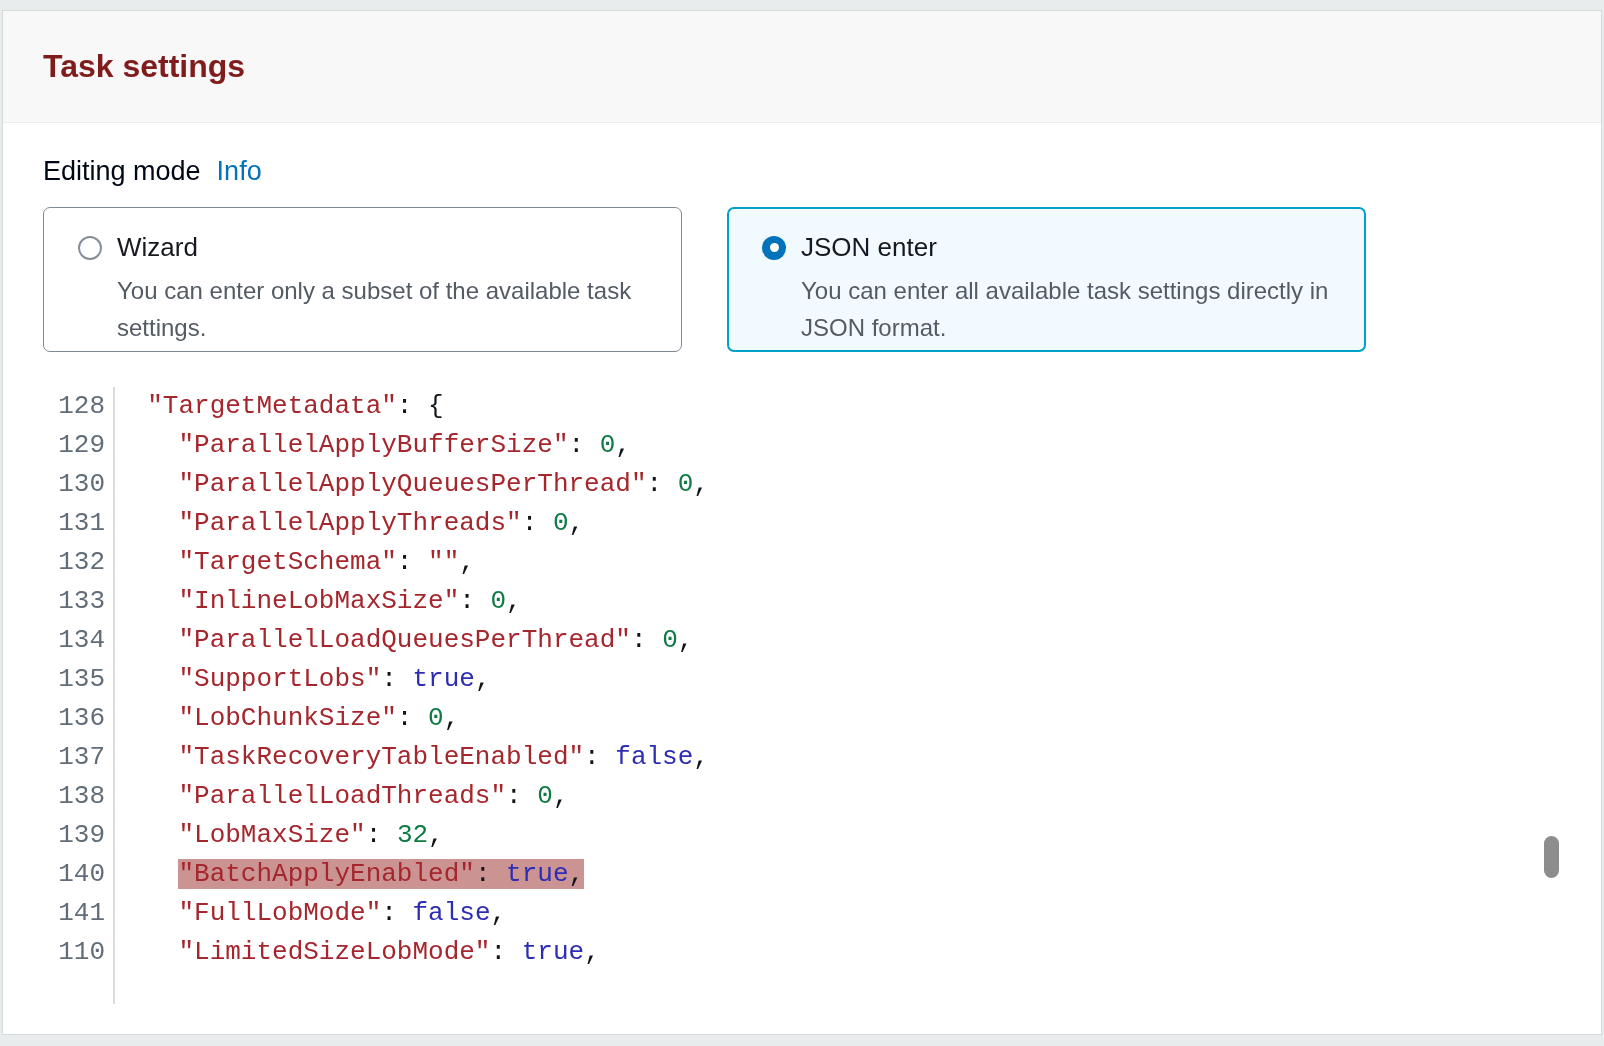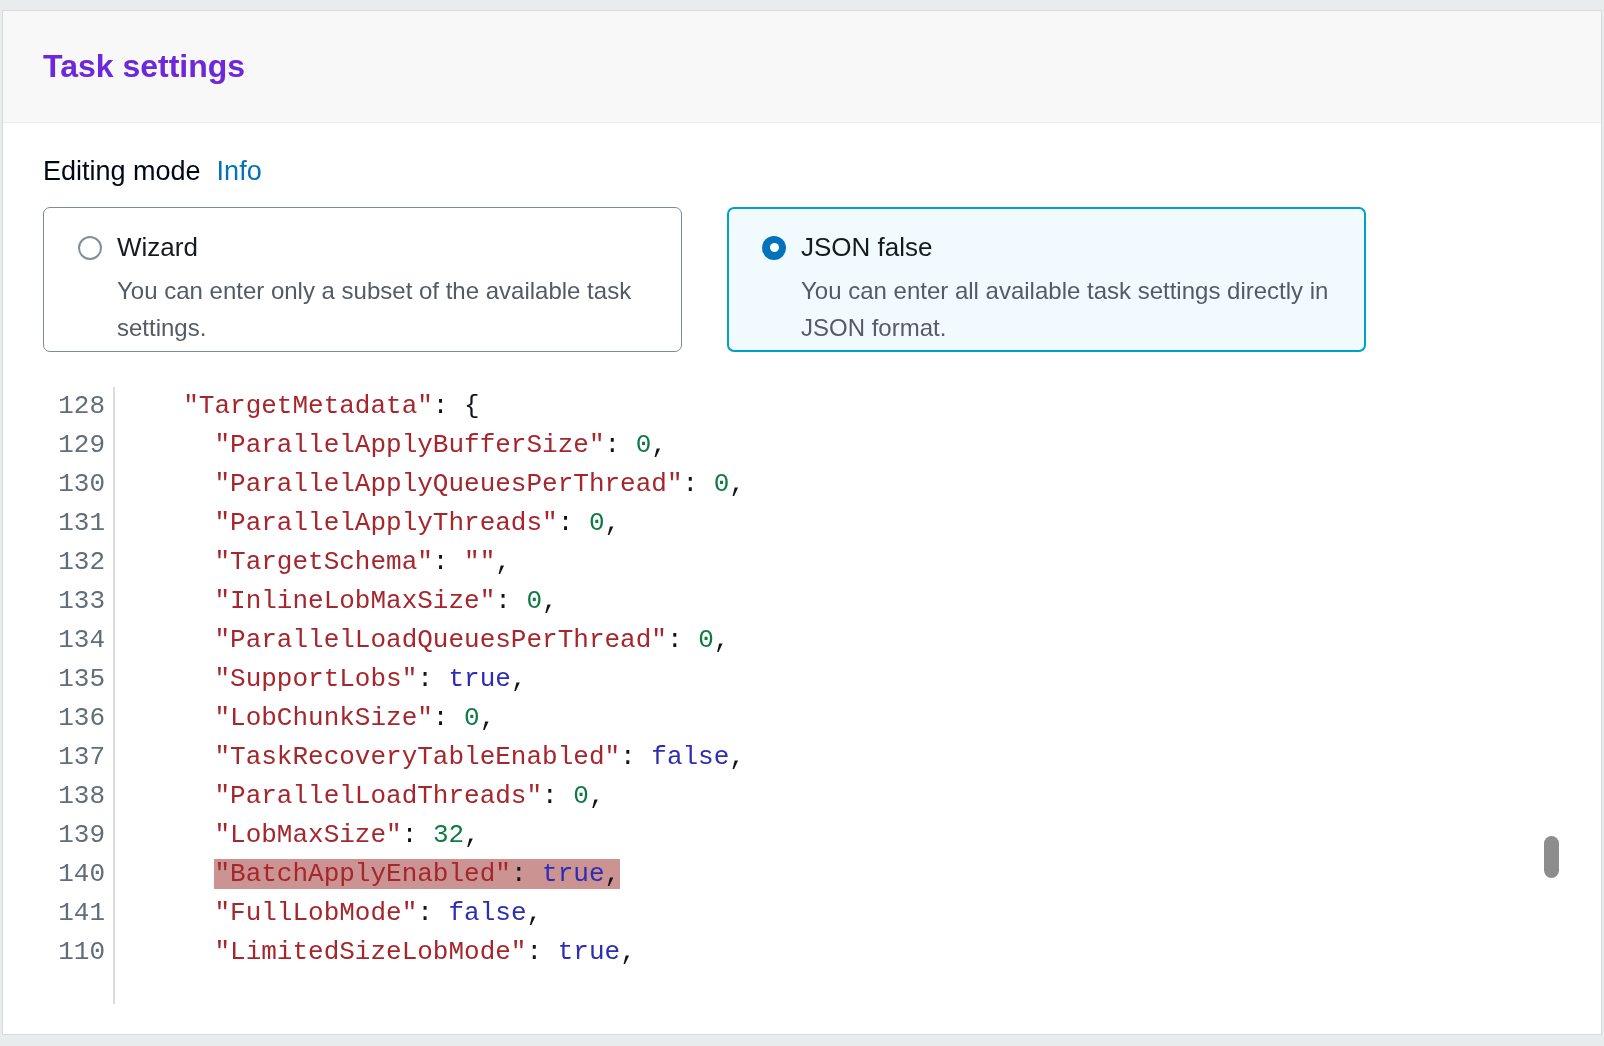--- a/index.html
+++ b/index.html
@@ -20,21 +20,21 @@
     height: 112px;
     background: #f8f8f8;
     border-bottom: 1px solid #eaeded;
     display: flex;
     align-items: center;
     padding: 0 40px;
   }
   .card-header h1 {
     font-size: 32px;
     font-weight: 700;
-    color: #6d28d9;
+    color: #7f1d1d;
   }
   .card-body { padding: 0 40px; }
   .editing-row {
     margin-top: 33px;
     display: flex;
     align-items: baseline;
     gap: 16px;
   }
   .editing-label { font-size: 27px; color: #000716; }
   .info-link {
@@ -81,21 +81,21 @@
     font-family: "Liberation Mono", "DejaVu Sans Mono", monospace;
     font-size: 26px;
     line-height: 39px;
   }
   .gutter-rule {
     position: absolute;
     left: 70px; top: 0; bottom: 0;
     width: 2px;
     background: #d9dcdd;
   }
-  .code-line { display: flex; gap: 36px; }
+  .code-line { display: flex; }
   .gutter-num {
     width: 62px;
     text-align: right;
     color: #616d78;
     flex: none;
   }
   .code-text {
     white-space: pre;
     padding-left: 11px;
     color: #0f1419;
@@ -137,21 +137,21 @@
           <span class="tile-title">Wizard</span>
         </div>
         <div class="tile-desc">You can enter only a subset of the available task settings.</div>
       </div>
 
       <div class="tile selected">
         <div class="radio-row">
           <span class="radio selected">
             <span class="radio-dot"></span>
           </span>
-          <span class="tile-title">JSON false</span>
+          <span class="tile-title">JSON enter</span>
         </div>
         <div class="tile-desc">You can enter all available task settings directly in JSON format.</div>
       </div>
 
     </div>
 
     <div class="code-block">
       <div class="gutter-rule"></div>
       <div>
           <div class="code-line">

